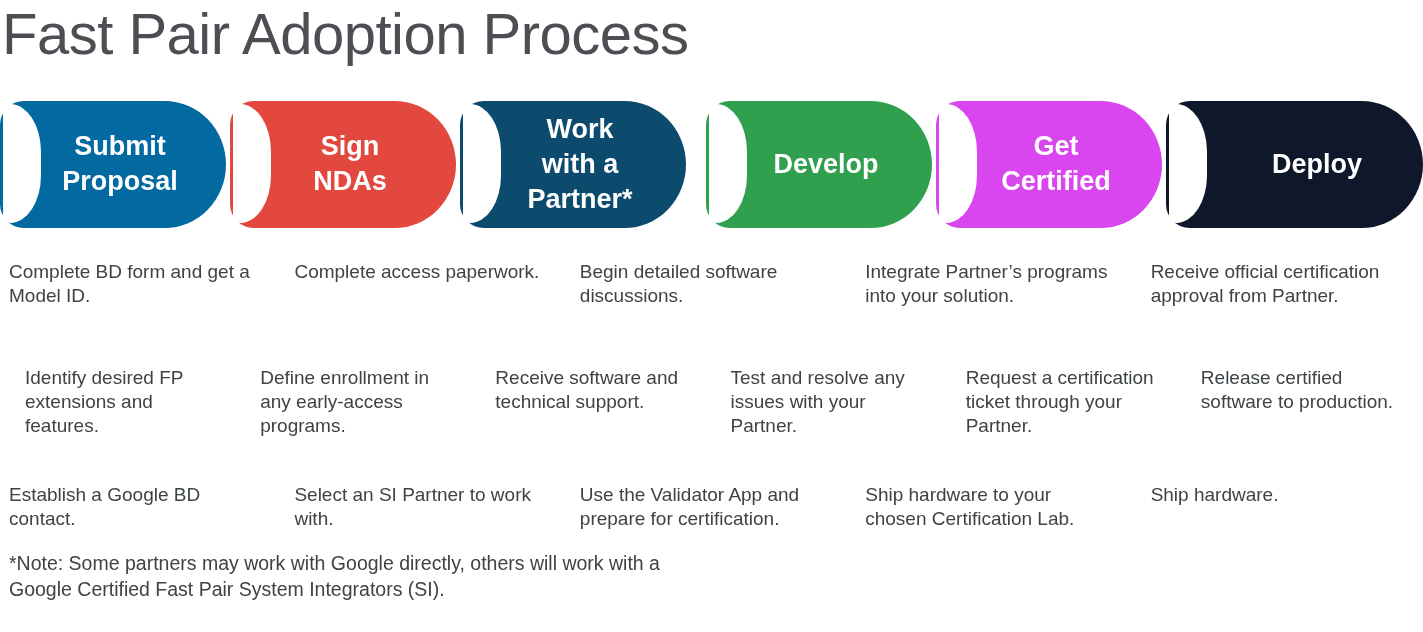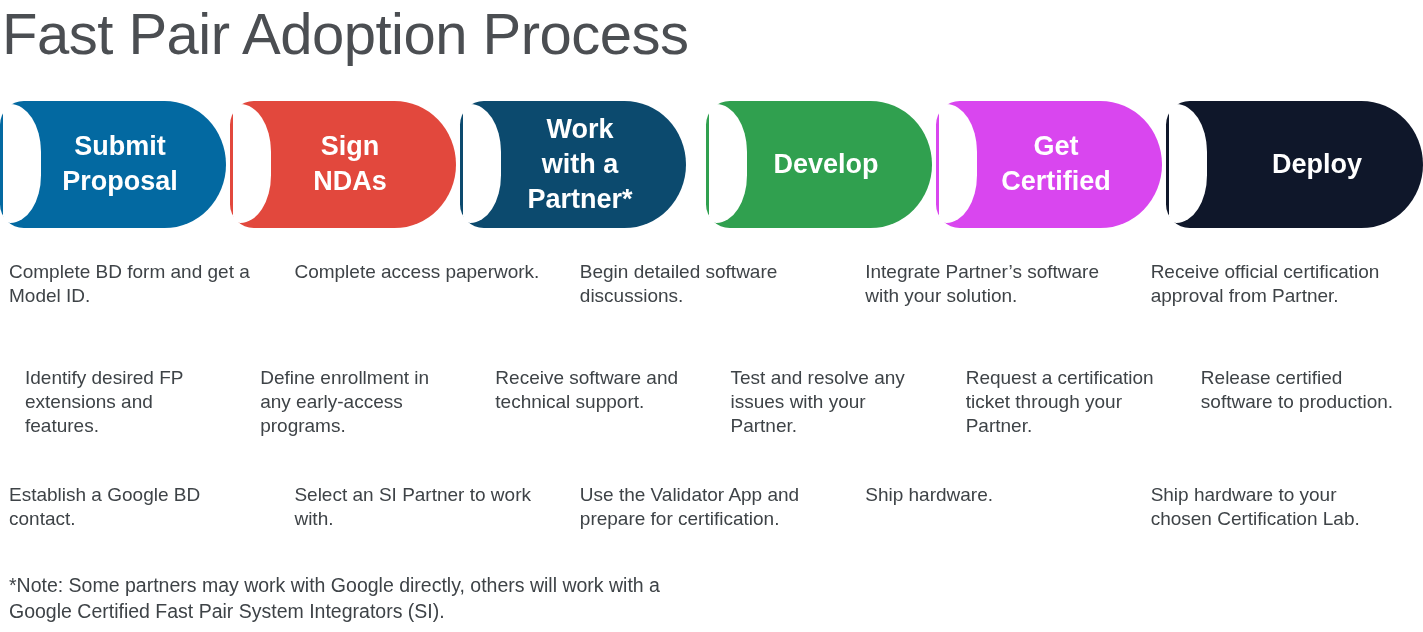--- a/index.html
+++ b/index.html
@@ -70,21 +70,21 @@
     padding: 0 24px 0 9px;
   }
   .desc-cell p {
     font-size: 19px;
     line-height: 24px;
     color: #3e4347;
   }
 
   
   .note {
-    margin: 41px 0 0 9px;
+    margin: 19px 0 0 9px;
     font-size: 19.5px;
     line-height: 26px;
     color: #3e4347;
     white-space: pre-line;
   }
 </style>
 </head>
 <body>
 
 <div class="page">
@@ -123,21 +123,21 @@
       <div class="desc-cell">
           <p>Complete BD form and get a Model ID.</p>
         </div>
       <div class="desc-cell">
           <p>Complete access paperwork.</p>
         </div>
       <div class="desc-cell">
           <p>Begin detailed software discussions.</p>
         </div>
       <div class="desc-cell">
-          <p>Integrate Partner’s software with your solution.</p>
+          <p>Integrate Partner’s programs into your solution.</p>
         </div>
       <div class="desc-cell">
           <p>Receive official certification approval from Partner.</p>
         </div>
     </div>
 
     <div class="desc-row r2">
       <div class="desc-cell">
           <p>Identify desired FP extensions and features.</p>
         </div>
@@ -162,24 +162,24 @@
       <div class="desc-cell">
           <p>Establish a Google BD contact.</p>
         </div>
       <div class="desc-cell">
           <p>Select an SI Partner to work with.</p>
         </div>
       <div class="desc-cell">
           <p>Use the Validator App and prepare for certification.</p>
         </div>
       <div class="desc-cell">
-          <p>Ship hardware.</p>
+          <p>Ship hardware to your chosen Certification Lab.</p>
         </div>
       <div class="desc-cell">
-          <p>Ship hardware to your chosen Certification Lab.</p>
+          <p>Ship hardware.</p>
         </div>
     </div>
 
   </div>
 
   <p class="note">*Note: Some partners may work with Google directly, others will work with a
 Google Certified Fast Pair System Integrators (SI).</p>
 
 </div>
 

